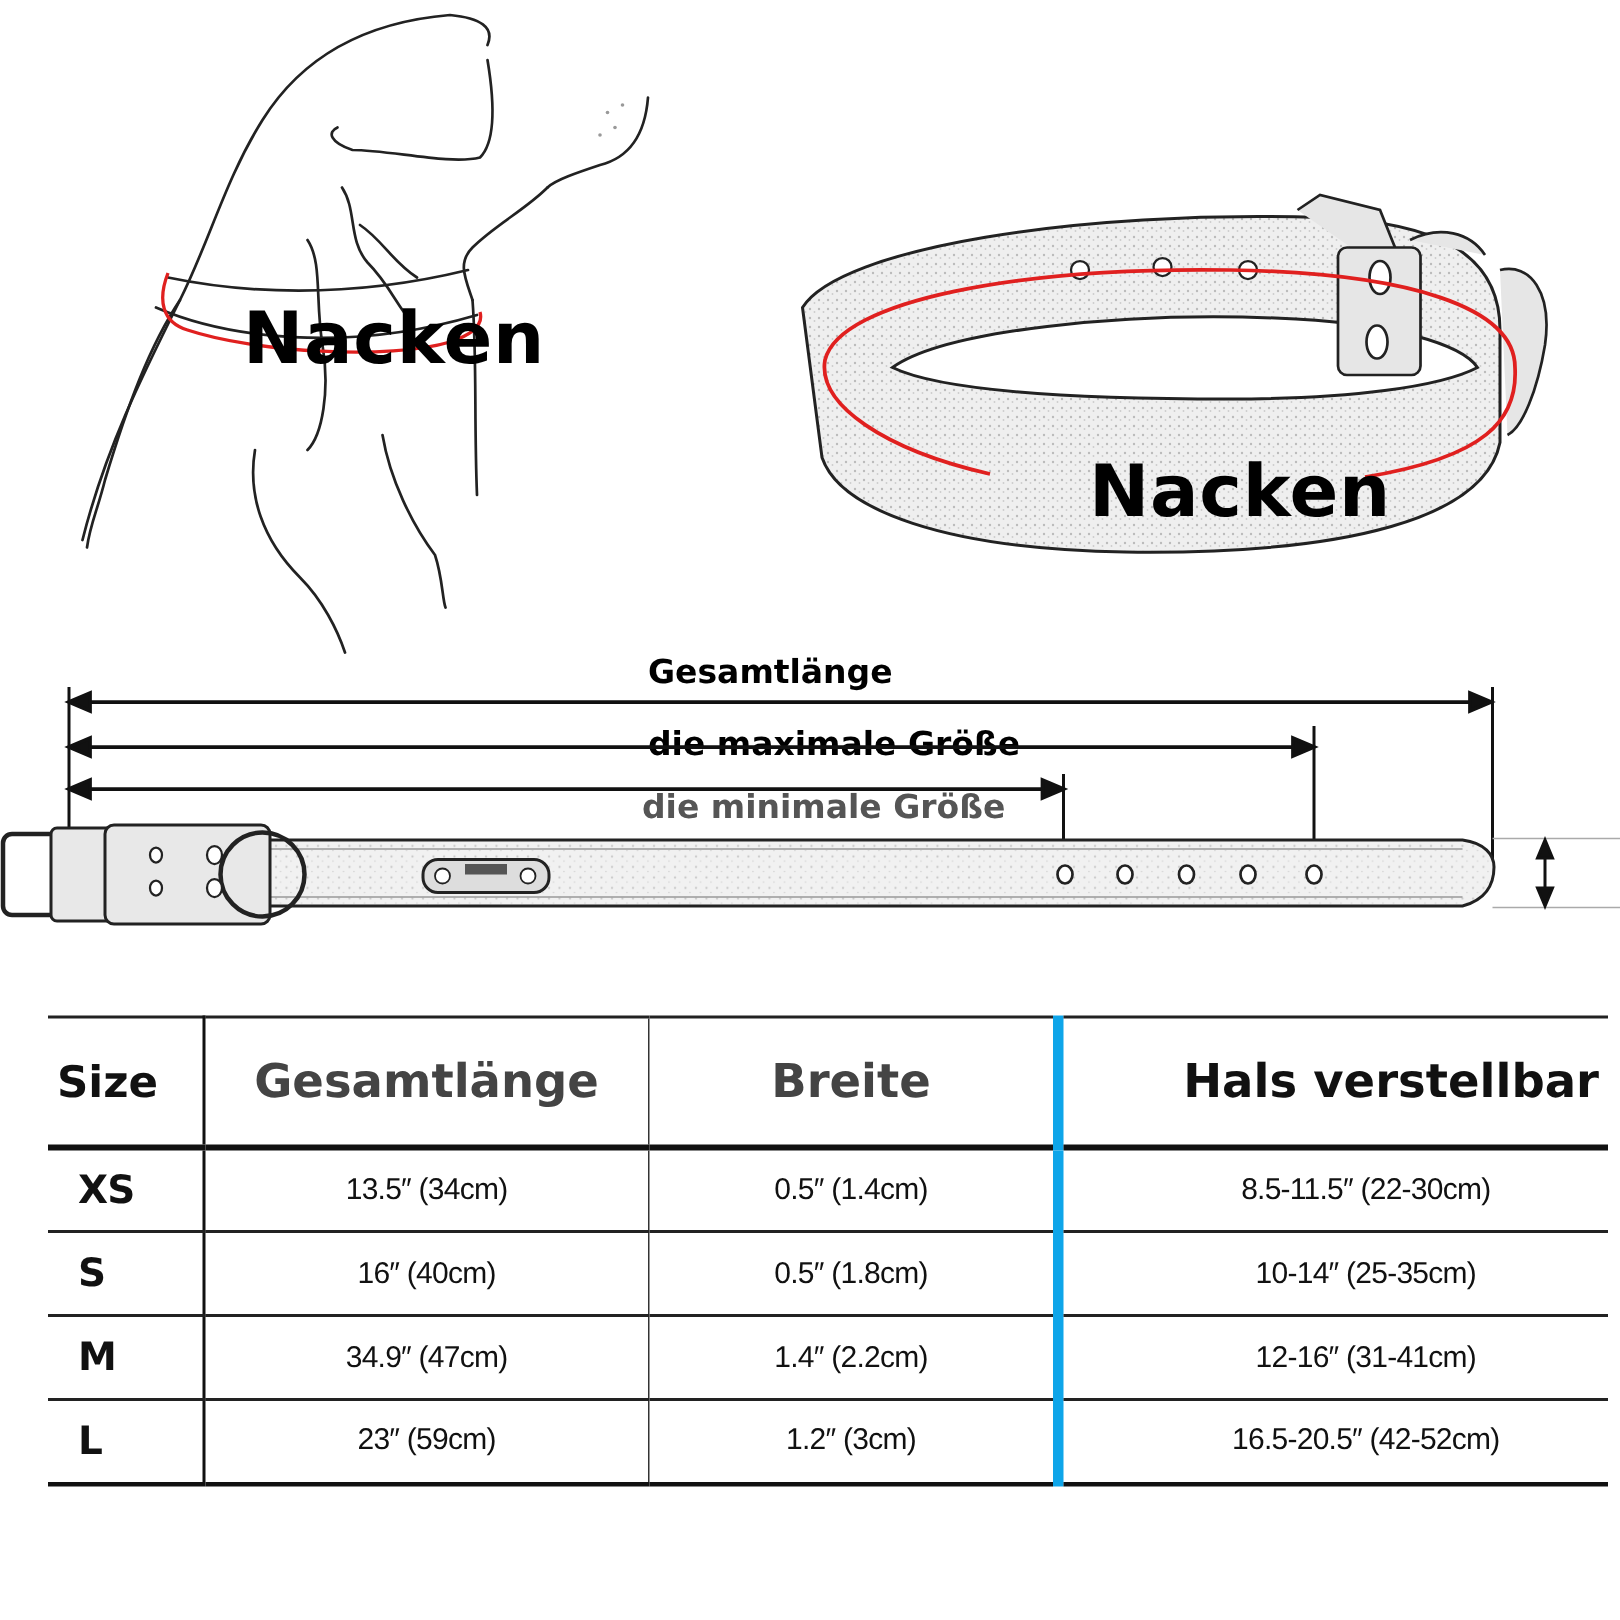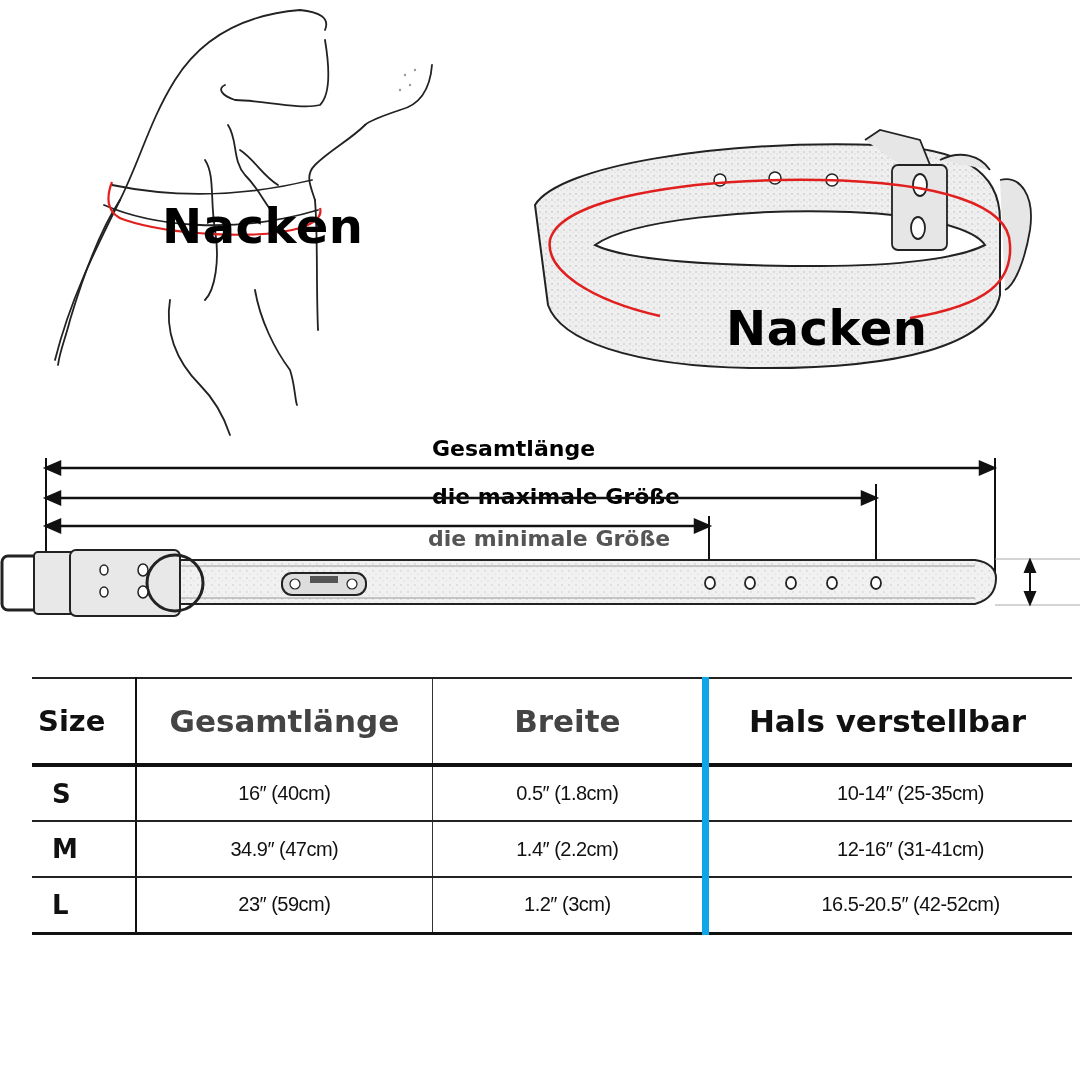--- a/index.html
+++ b/index.html
@@ -19,21 +19,21 @@
     
     #flat-collar { left:0; top:540px; width:1080px; height:80px; }
 
     
     #size-table { position:absolute; left:0; top:677px; width:1040px; border-collapse:collapse;margin-left:32px; }
     #size-table th, #size-table td { text-align:center; padding:0; }
     #size-table thead tr { height:87px; }
     #size-table tbody tr { height:56px; }
     #size-table th { font-family:"DejaVu Sans", sans-serif; font-weight:bold; font-size:31px; color:#444; border-bottom:4px solid #111; border-top:2px solid #222; }
     #size-table th.col-size { color:#111; font-size:29px; text-align:left; padding-left:6px; }
-    #size-table th.col-hals { color:#111; padding-right:6px; }
+    #size-table th.col-hals { color:#111; text-align:right; padding-right:6px; }
     #size-table td { font-family:"Liberation Sans", sans-serif; font-size:20px; color:#111; border-bottom:2px solid #222; letter-spacing:-0.5px; }
     #size-table td.size-cell { font-family:"DejaVu Sans", sans-serif; font-size:26px; font-weight:600; text-align:left; padding-left:20px; }
     #size-table tbody tr:last-child td { border-bottom:3px solid #111; }
     .c1 { width:88px; border-right:2px solid #111; }
     .c2 { width:305px; border-right:1px solid #333; }
     .c3 { width:296px; border-right:7px solid #0ea5e9; }
     .c4 { width:350px; }
     td.c4 { padding-left:40px !important; }
   </style>
 </head>
@@ -172,20 +172,26 @@
   <thead>
     <tr>
       <th class="c1 col-size">Size</th>
       <th class="c2">Gesamtlänge</th>
       <th class="c3">Breite</th>
       <th class="c4 col-hals">Hals verstellbar</th>
     </tr>
   </thead>
   <tbody>
     <tr>
+      <td class="c1 size-cell">XS</td>
+      <td class="c2">13.5″  (34cm)</td>
+      <td class="c3">0.5″  (1.4cm)</td>
+      <td class="c4">8.5-11.5″  (22-30cm)</td>
+    </tr>
+    <tr>
       <td class="c1 size-cell">S</td>
       <td class="c2">16″  (40cm)</td>
       <td class="c3">0.5″  (1.8cm)</td>
       <td class="c4">10-14″  (25-35cm)</td>
     </tr>
     <tr>
       <td class="c1 size-cell">M</td>
       <td class="c2">34.9″  (47cm)</td>
       <td class="c3">1.4″  (2.2cm)</td>
       <td class="c4">12-16″  (31-41cm)</td>

